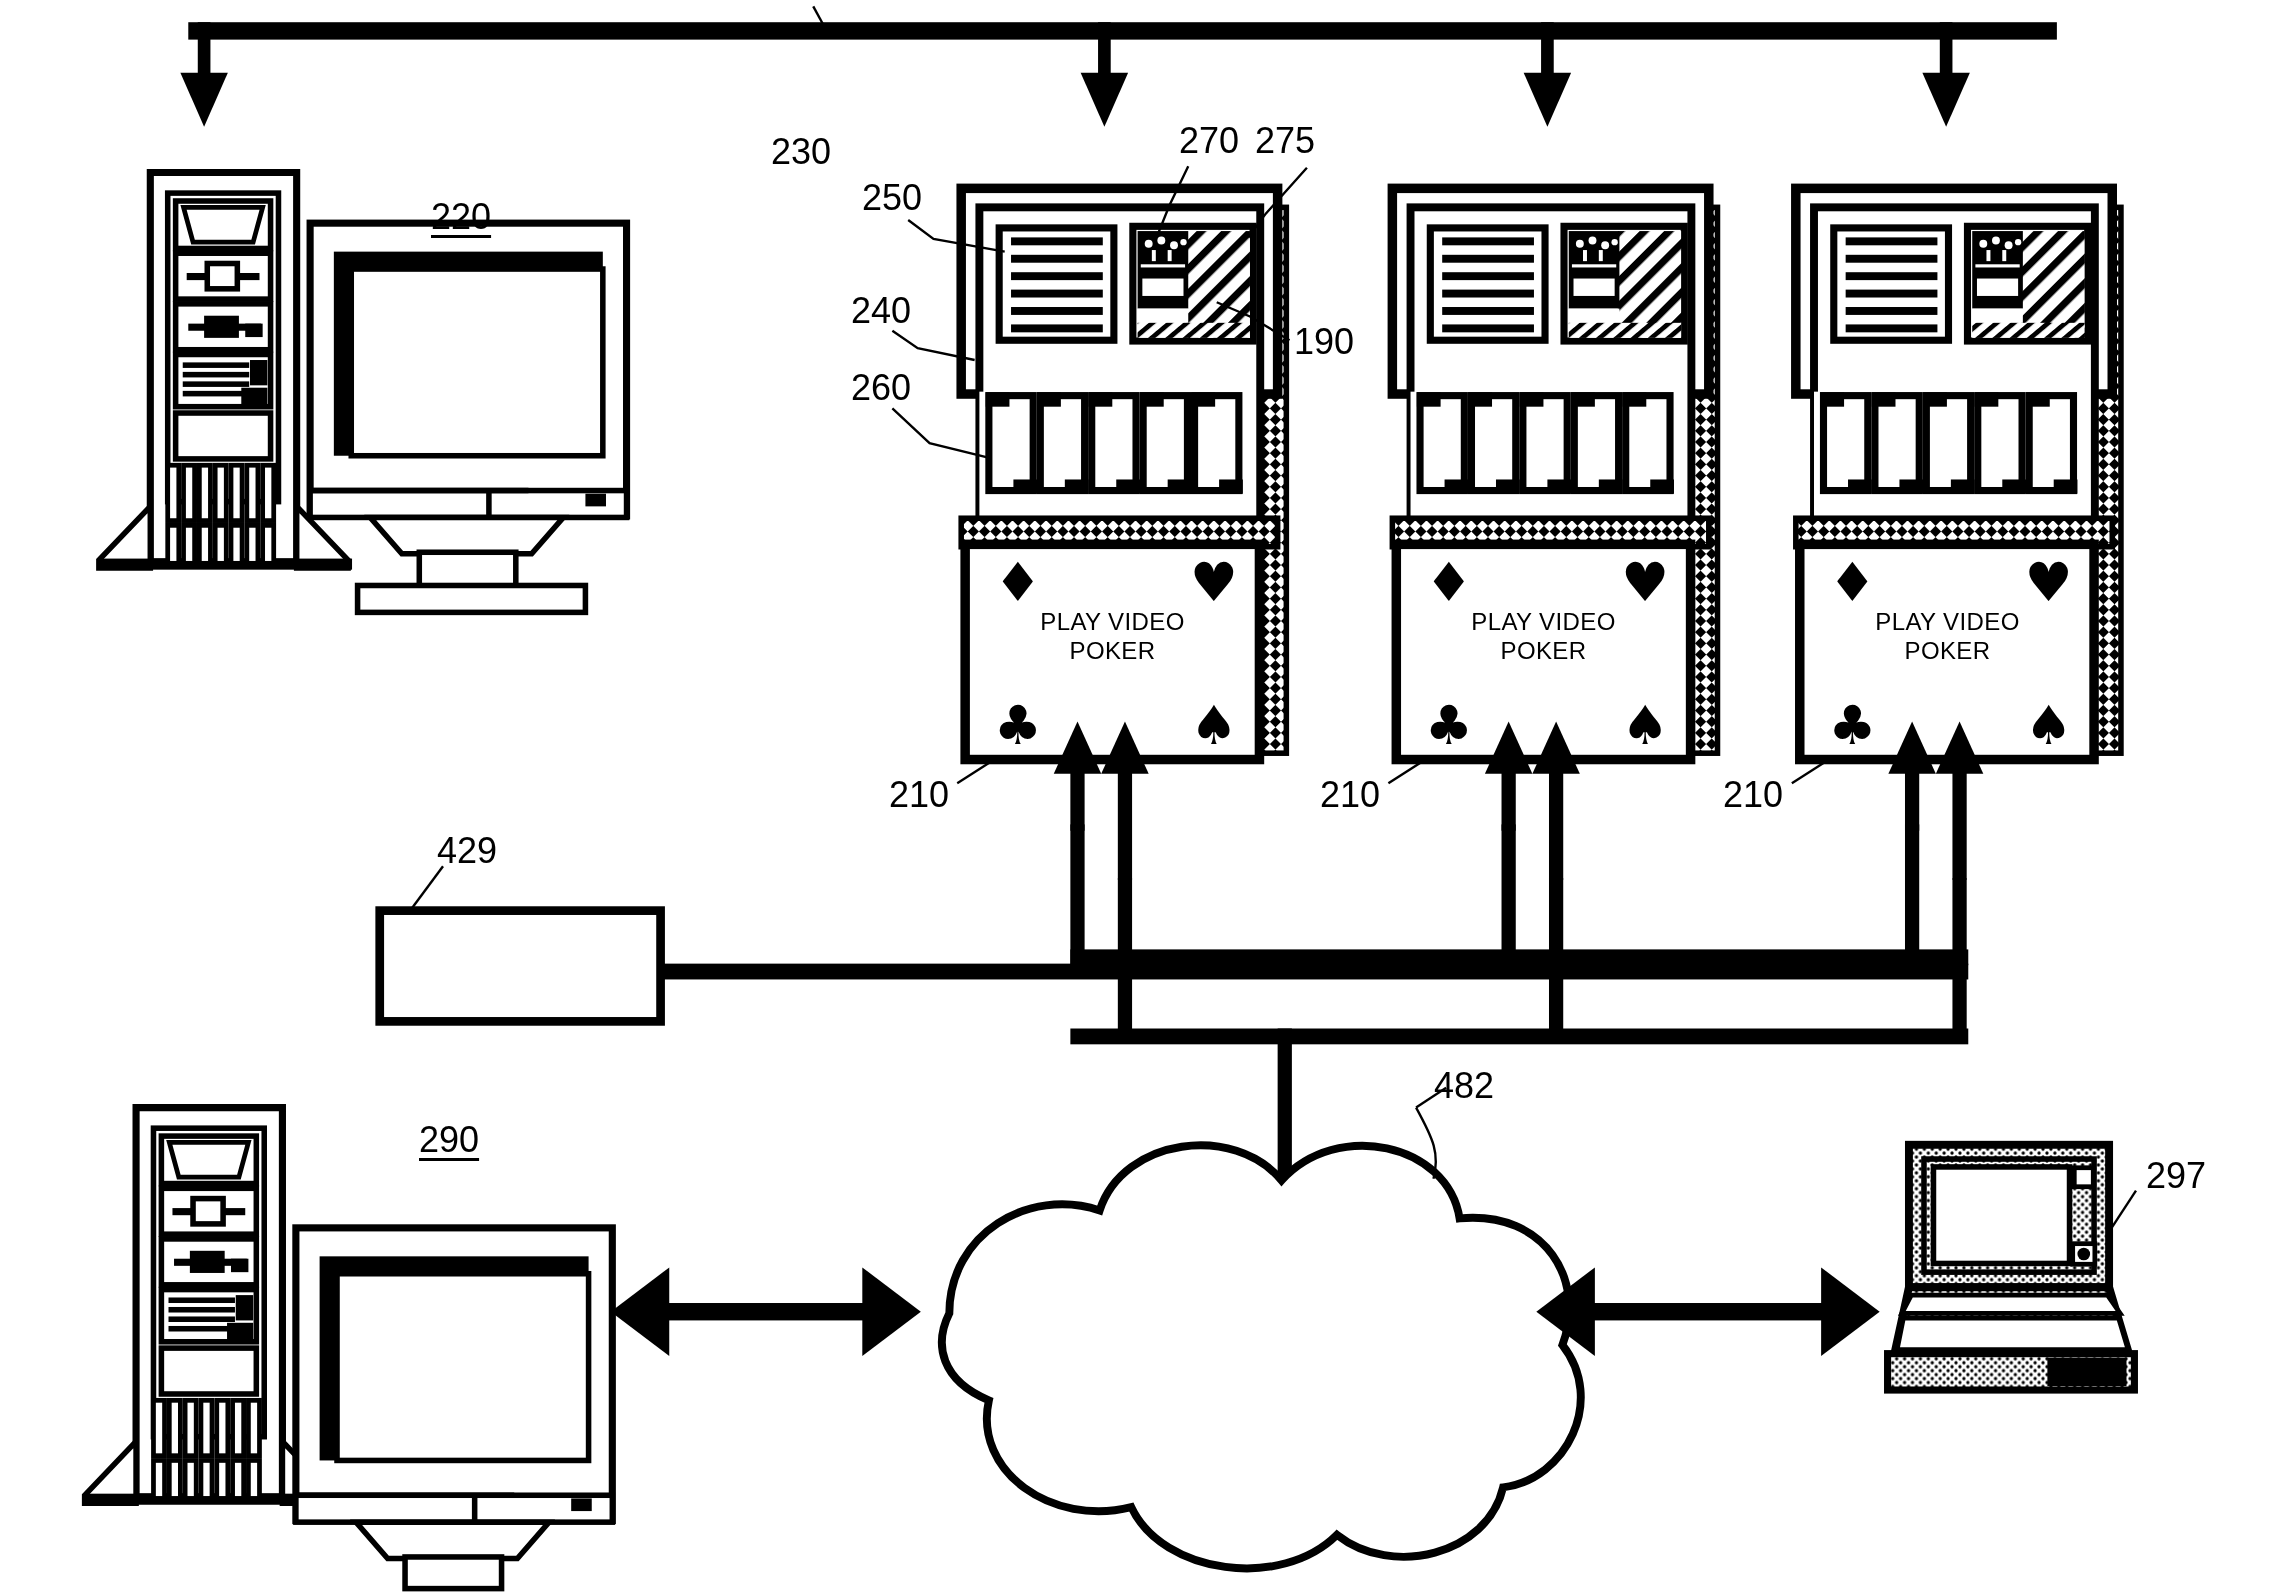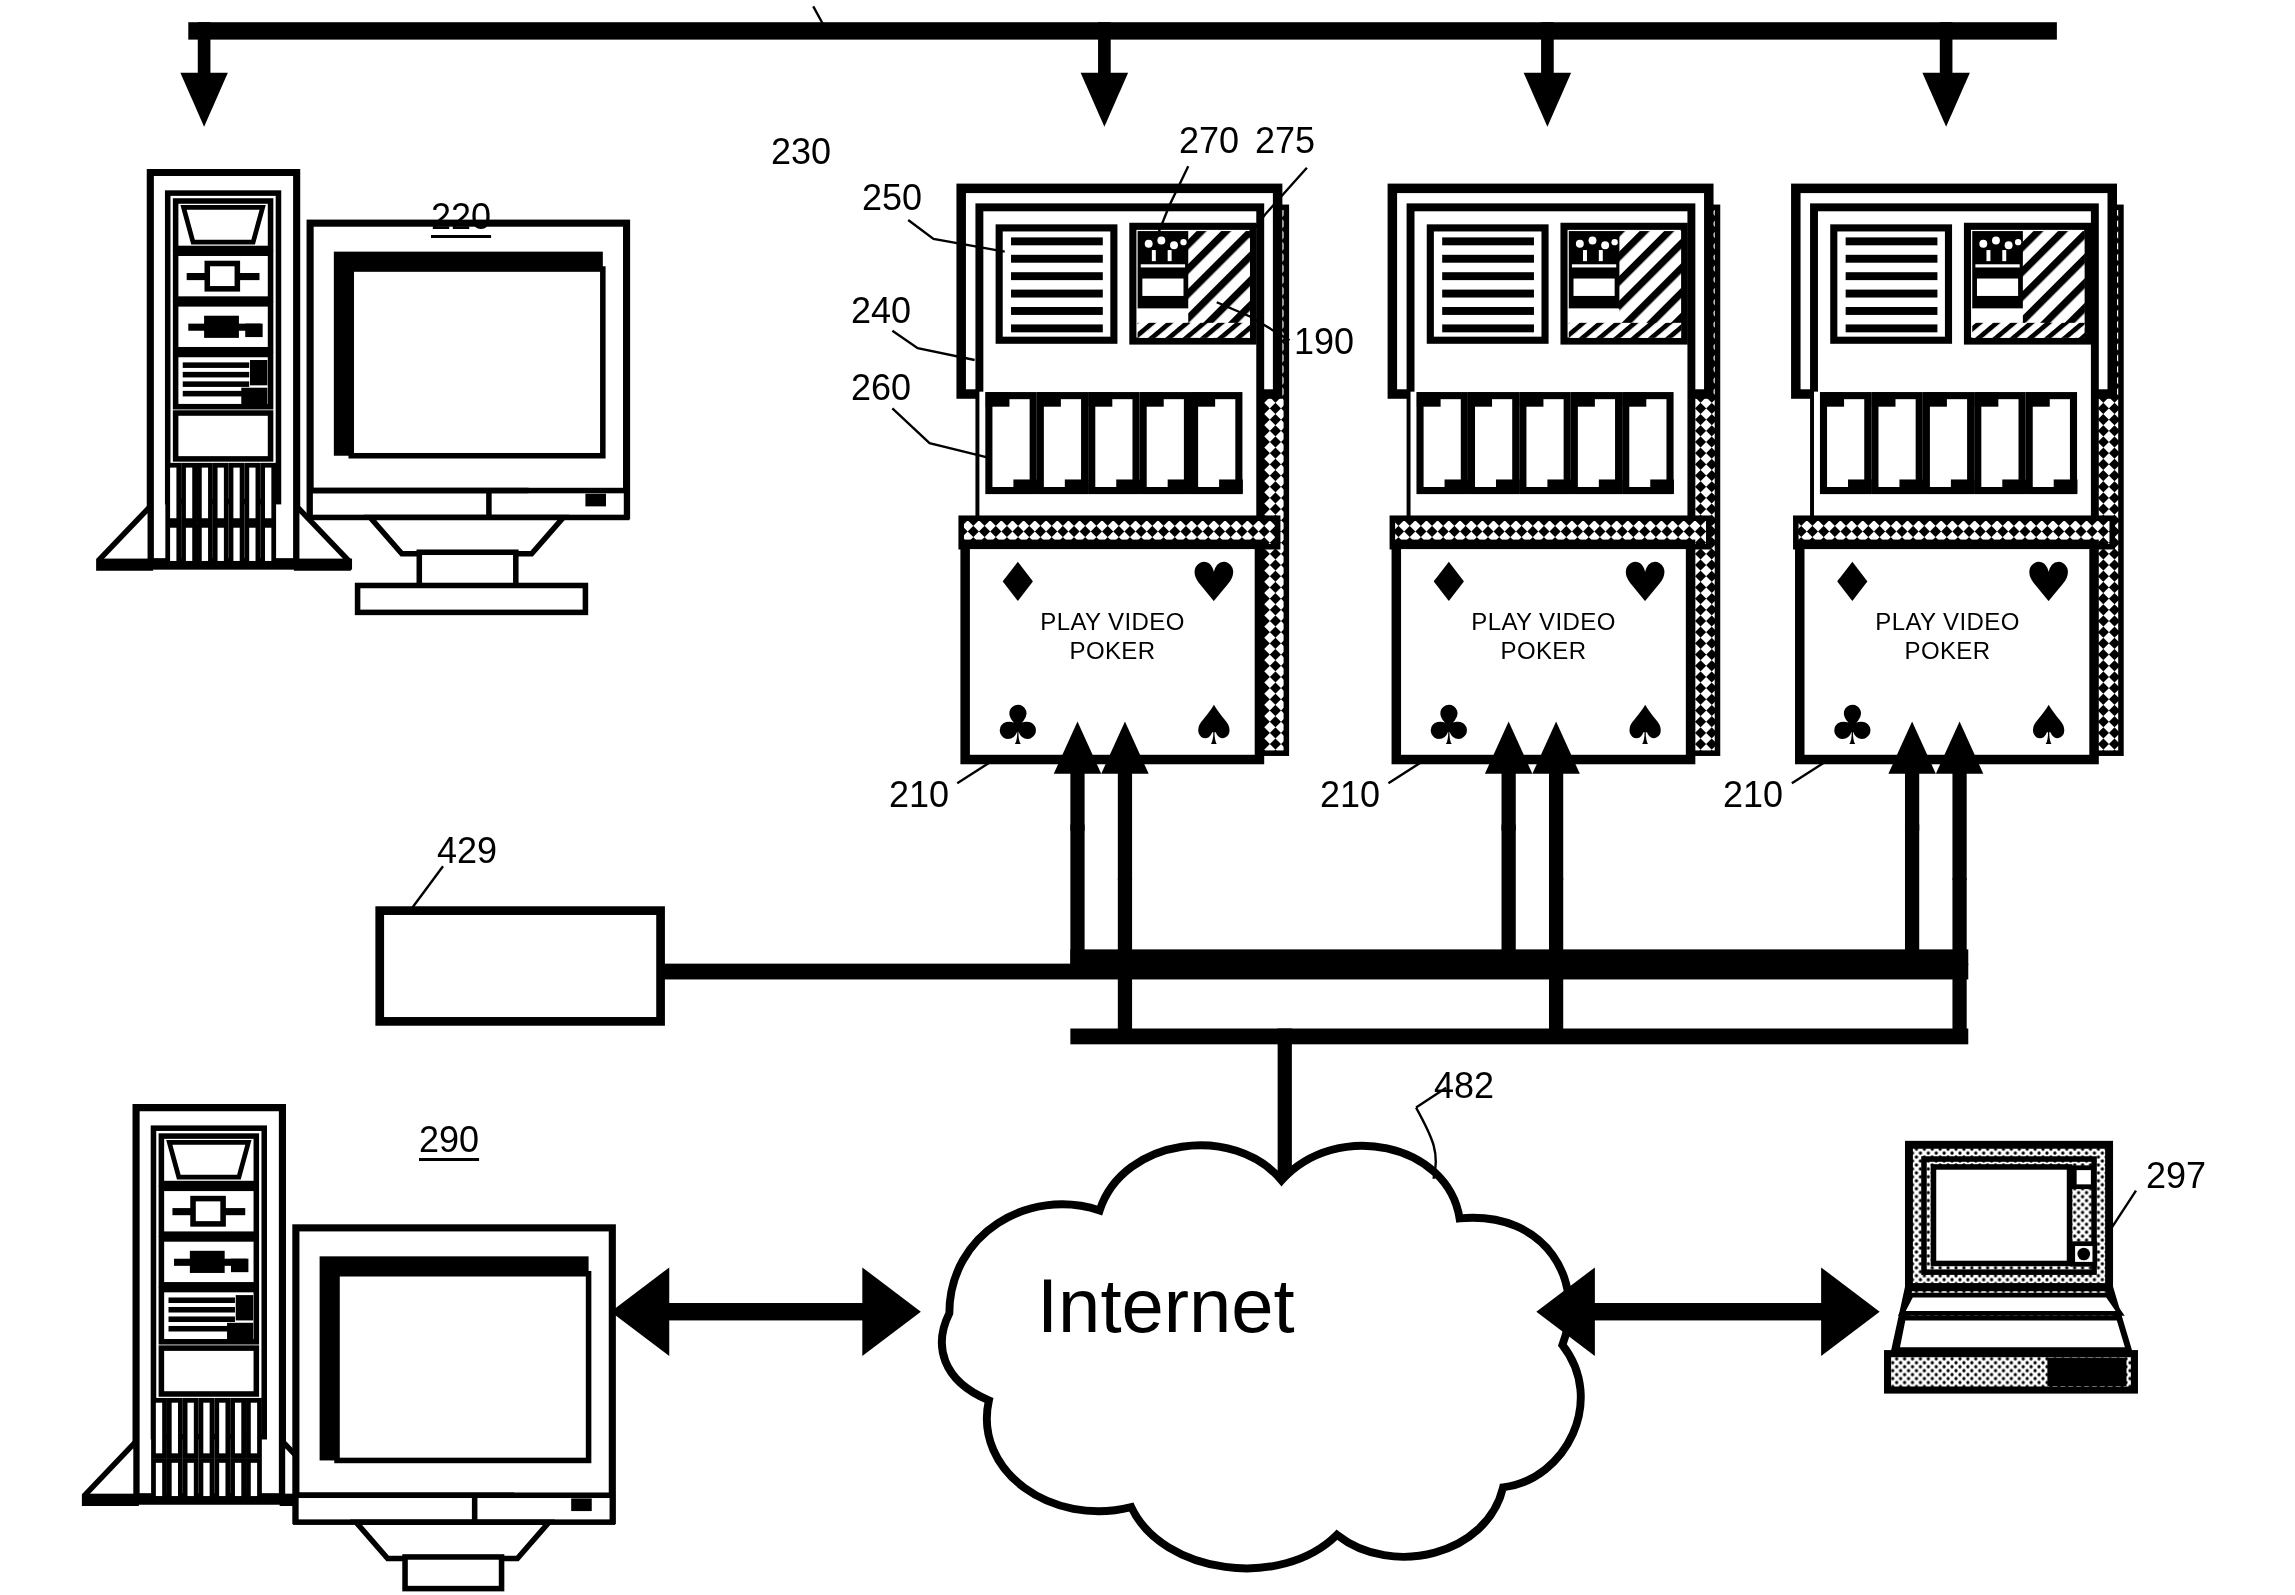--- a/index.html
+++ b/index.html
@@ -481,21 +481,20 @@
 <div class="refnum" style="left:1294px;top:324px;">190</div>
 <div class="refnum" style="left:889px;top:777px;">210</div>
 <div class="refnum" style="left:1320px;top:777px;">210</div>
 <div class="refnum" style="left:1723px;top:777px;">210</div>
 <div class="refnum" style="left:437px;top:833px;">429</div>
 <div class="refnum" style="left:1434px;top:1068px;">482</div>
 <div class="refnum u" style="left:419px;top:1122px;">290</div>
 <div class="refnum" style="left:2146px;top:1158px;">297</div>
 
 
-<div class="cloudlabel" style="left:1037px;top:1262px;">Internet</div>
 
 <div class="cardlabel" style="left:981px;top:607px;width:263px;">
   <span>PLAY VIDEO</span><br>
   <span>POKER</span>
 </div>
 <div class="cardlabel" style="left:1412px;top:607px;width:263px;">
   <span>PLAY VIDEO</span><br>
   <span>POKER</span>
 </div>
 <div class="cardlabel" style="left:1816px;top:607px;width:263px;">

